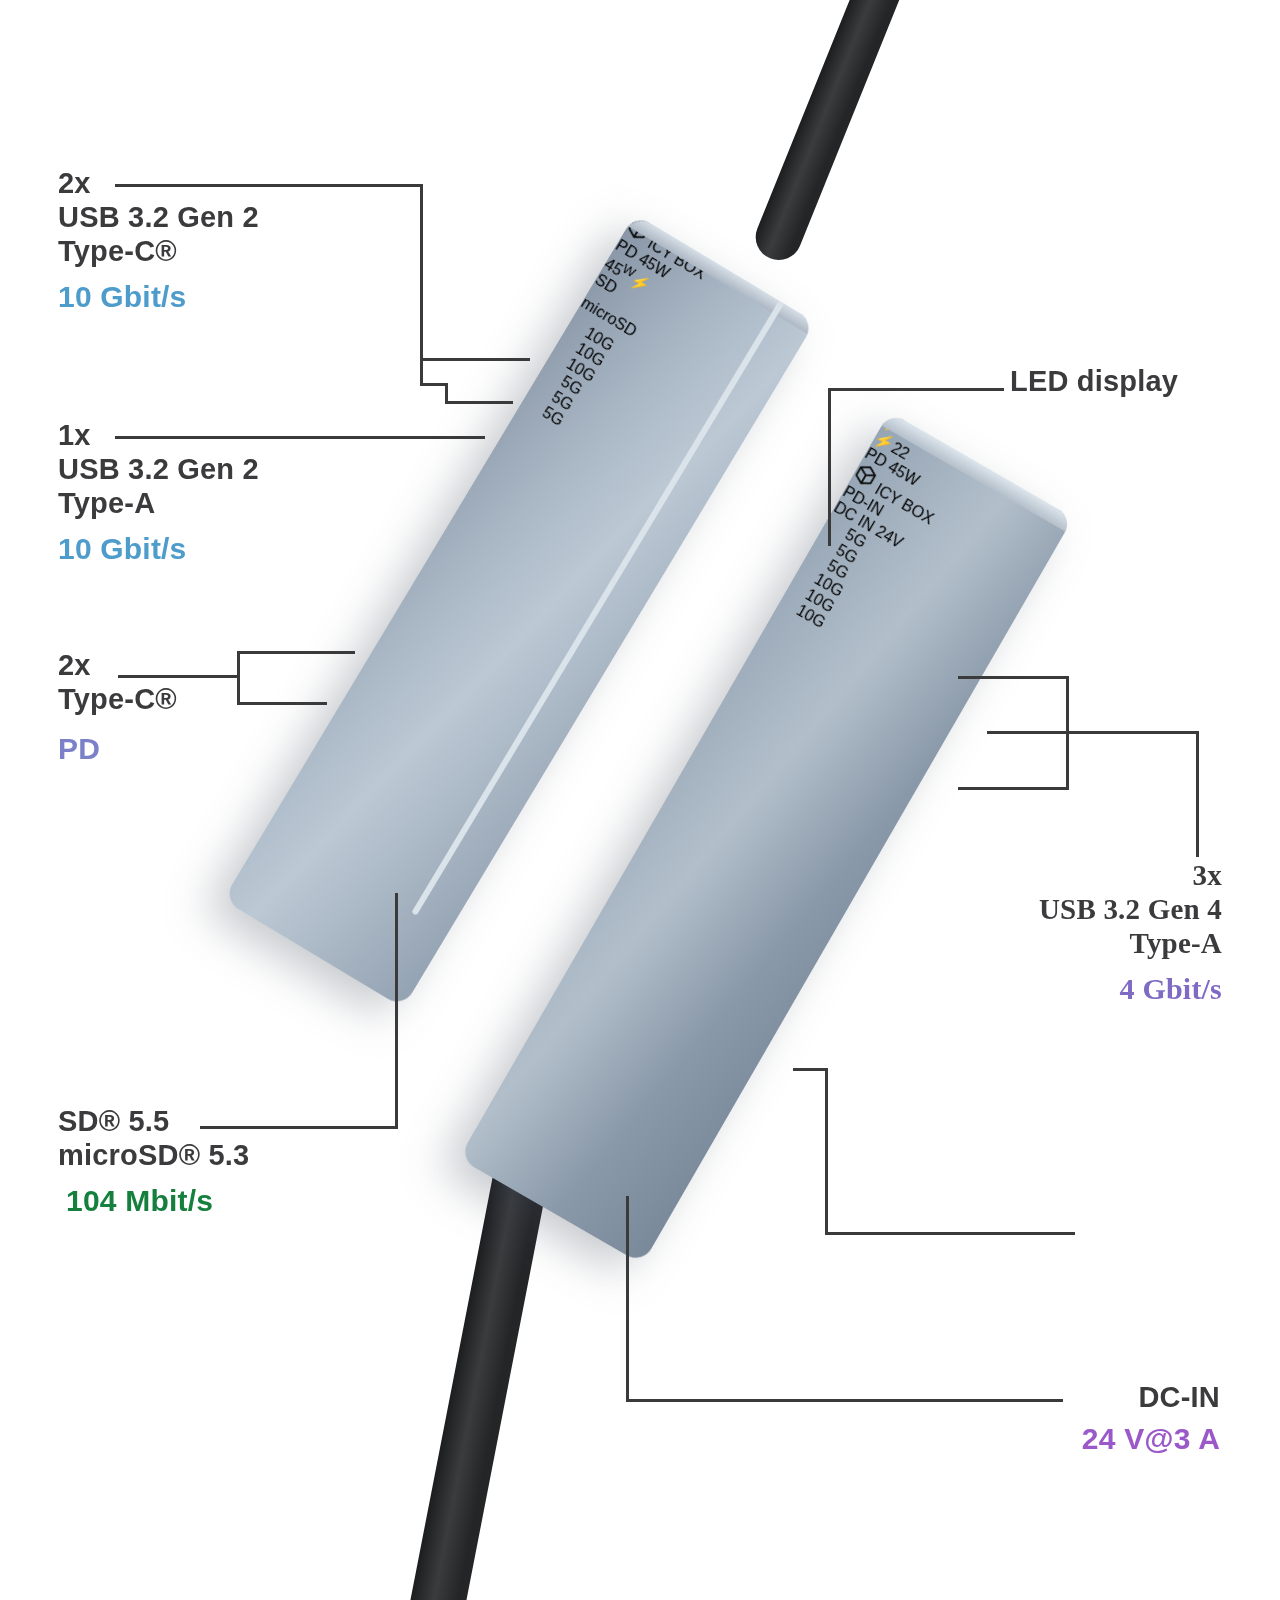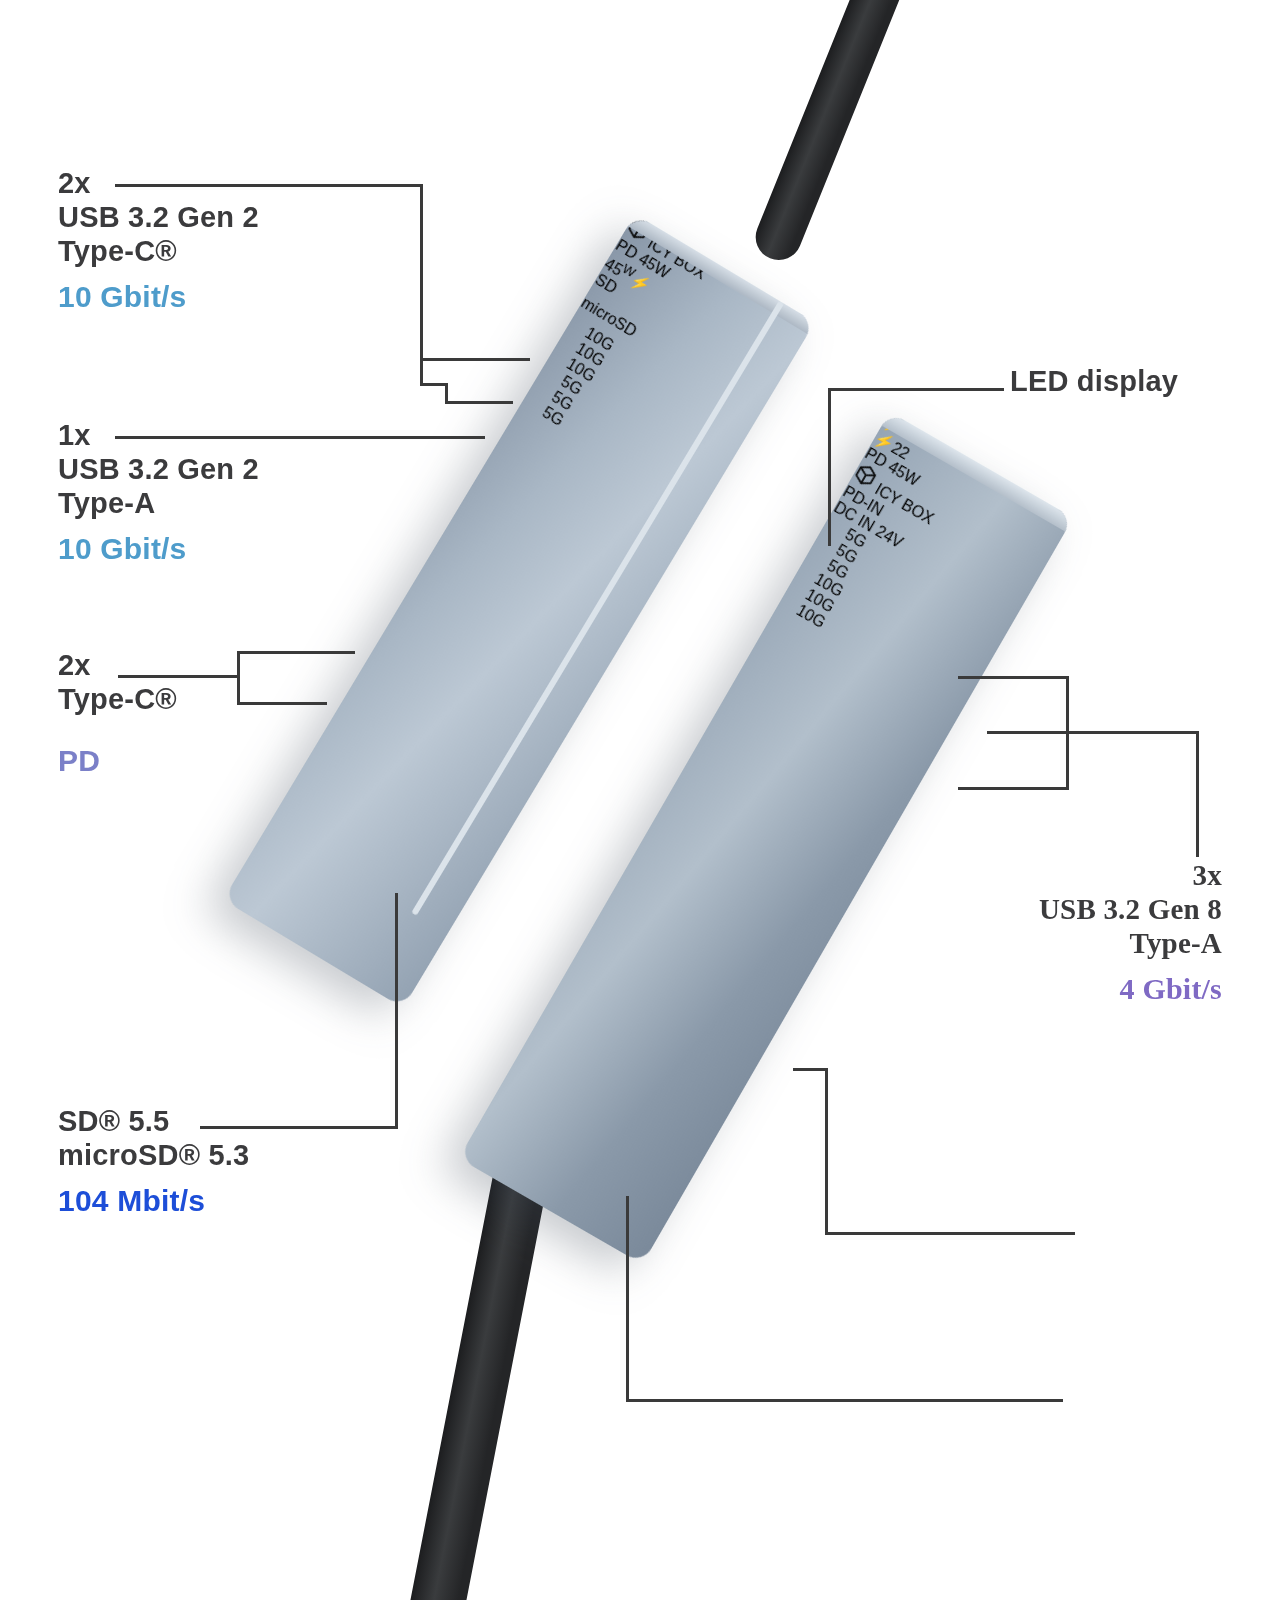--- a/index.html
+++ b/index.html
@@ -277,35 +277,39 @@
   <div class="lb" style="left:58px;top:418px;">
     <div>1x</div>
     <div>USB 3.2 Gen 2</div>
     <div>Type-A</div>
     <div class="speed" style="color: rgb(78, 156, 203);">10 Gbit/s</div>
   </div>
 
   <div class="lb" style="left:58px;top:648px;">
     <div>2x</div>
     <div>Type-C®</div>
-    <div class="speed" style="margin-top: 28px; color: rgb(123, 128, 200);">PD</div>
+    <div class="speed" style="margin-top: 16px; color: rgb(123, 128, 200);">PD</div>
   </div>
 
   <div class="lb" style="left:58px;top:1104px;">
     <div>SD® 5.5</div>
     <div>microSD® 5.3</div>
-    <div class="speed" style="color: #1d4ed8;">104 Mbit/s</div>
+    <div class="speed" style="color: #15803d; margin-left: 8px;">104 Mbit/s</div>
   </div>
 
   <div class="lb" style="left:1010px;top:364px;">
     <div>LED display</div>
   </div>
 
   <div class="lb right" style="right:58px;top:858px;font-family:Liberation Serif, serif;">
     <div>3x</div>
-    <div>USB 3.2 Gen 8</div>
+    <div>USB 3.2 Gen 4</div>
     <div>Type-A</div>
     <div class="speed" style="color: rgb(127, 106, 196);">4 Gbit/s</div>
   </div>
 
 
+  <div class="lb right" style="right:60px;top:1380px;">
+    <div>DC-IN</div>
+    <div class="speed" style="margin-top: 8px; color: rgb(154, 88, 200);">24 V@3 A</div>
+  </div>
 
 </div>
 
 </body></html>

